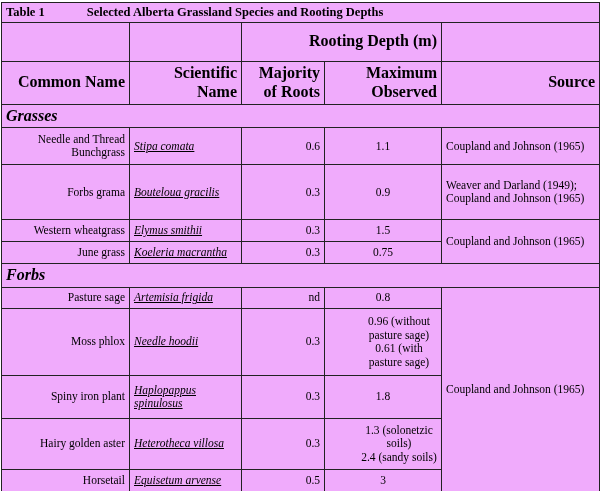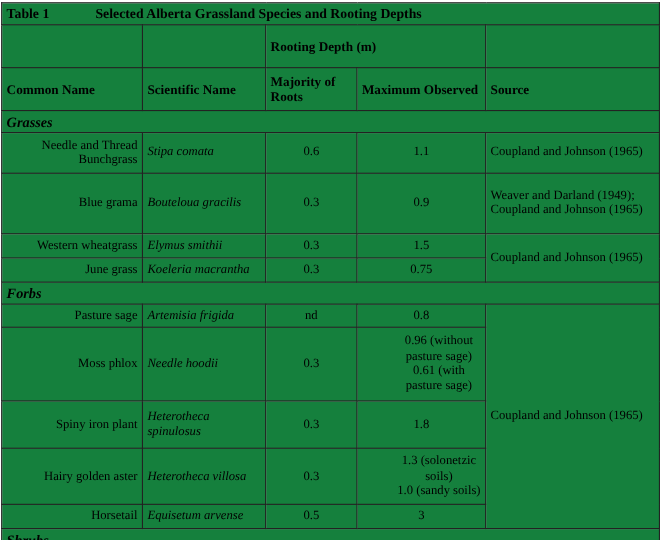--- a/index.html
+++ b/index.html
@@ -27,62 +27,62 @@
     border-collapse: collapse;
     table-layout: fixed;
     font-size: 11.5px;
     line-height: 1.18;
   }
 
   table.species-table td {
     border: 1px solid #222222;
     padding: 2px 4px;
     vertical-align: middle;
-    background: #15803d;
+    background: #f0abfc;
   }
 
   
   td.title-cell {
     border-top: 3px solid #111111;
     border-left: 1px solid #222222;
     border-right: 1px solid #222222;
     border-bottom: 1px solid #222222;
     font-weight: bold;
     font-size: 12.5px;
     padding: 7px 6px 7px 8px;
     text-align: left;
     white-space: nowrap;
   }
   .title-label { display: inline-block; }
   .title-text  { display: inline-block; margin-left: 42px; }
 
   
   td.head {
     font-weight: bold;
-    text-align: left;
-    font-size: 12px;
+    text-align: right;
+    font-size: 16px;
     padding: 4px 3px;
   }
   td.head-blank { }
   td.head-group { }
   td.head-tall { height: 34px; }
 
   
   td.section-cell {
     font-weight: bold;
     font-style: italic;
     text-align: left;
-    font-size: 13px;
+    font-size: 16px;
     padding: 1px 4px 1px 5px;
   }
 
   
   td.common   { text-align: right; }
-  td.sci      { text-align: left; font-style: italic; }
-  td.num      { text-align: center; }
+  td.sci      { text-align: left; font-style: italic; text-decoration: underline; }
+  td.num      { text-align: right; }
   td.maxobs   { text-align: center; }
   td.source   { text-align: left; }
 
   .cell-lines span { display: block; margin-left: 32px; }
 </style>
 </head>
 <body>
 
 <div id="table-wrap">
   <table class="species-table">
@@ -122,21 +122,21 @@
 
       <tr>
         <td class="common" style="height:32px">Needle and Thread Bunchgrass</td>
         <td class="sci">Stipa comata</td>
         <td class="num">0.6</td>
         <td class="maxobs">1.1</td>
         <td class="source">Coupland and Johnson (1965)</td>
       </tr>
 
       <tr>
-        <td class="common" style="height:50px">Blue grama</td>
+        <td class="common" style="height:50px">Forbs grama</td>
         <td class="sci">Bouteloua gracilis</td>
         <td class="num">0.3</td>
         <td class="maxobs">0.9</td>
         <td class="source">Weaver and Darland (1949); Coupland and Johnson (1965)</td>
       </tr>
 
       <tr>
         <td class="common" style="height:17px">Western wheatgrass</td>
         <td class="sci">Elymus smithii</td>
         <td class="num">0.3</td>
@@ -168,32 +168,32 @@
         <td class="sci">Needle hoodii</td>
         <td class="num">0.3</td>
         <td class="maxobs cell-lines">
           <span>0.96 (without pasture sage)</span>
           <span>0.61 (with pasture sage)</span>
         </td>
       </tr>
 
       <tr>
         <td class="common" style="height:38px">Spiny iron plant</td>
-        <td class="sci">Heterotheca spinulosus</td>
+        <td class="sci">Haplopappus spinulosus</td>
         <td class="num">0.3</td>
         <td class="maxobs">1.8</td>
       </tr>
 
       <tr>
         <td class="common" style="height:46px">Hairy golden aster</td>
         <td class="sci">Heterotheca villosa</td>
         <td class="num">0.3</td>
         <td class="maxobs cell-lines">
           <span>1.3 (solonetzic soils)</span>
-          <span>1.0  (sandy soils)</span>
+          <span>2.4  (sandy soils)</span>
         </td>
       </tr>
 
       <tr>
         <td class="common" style="height:17px">Horsetail</td>
         <td class="sci">Equisetum arvense</td>
         <td class="num">0.5</td>
         <td class="maxobs">3</td>
       </tr>
 

